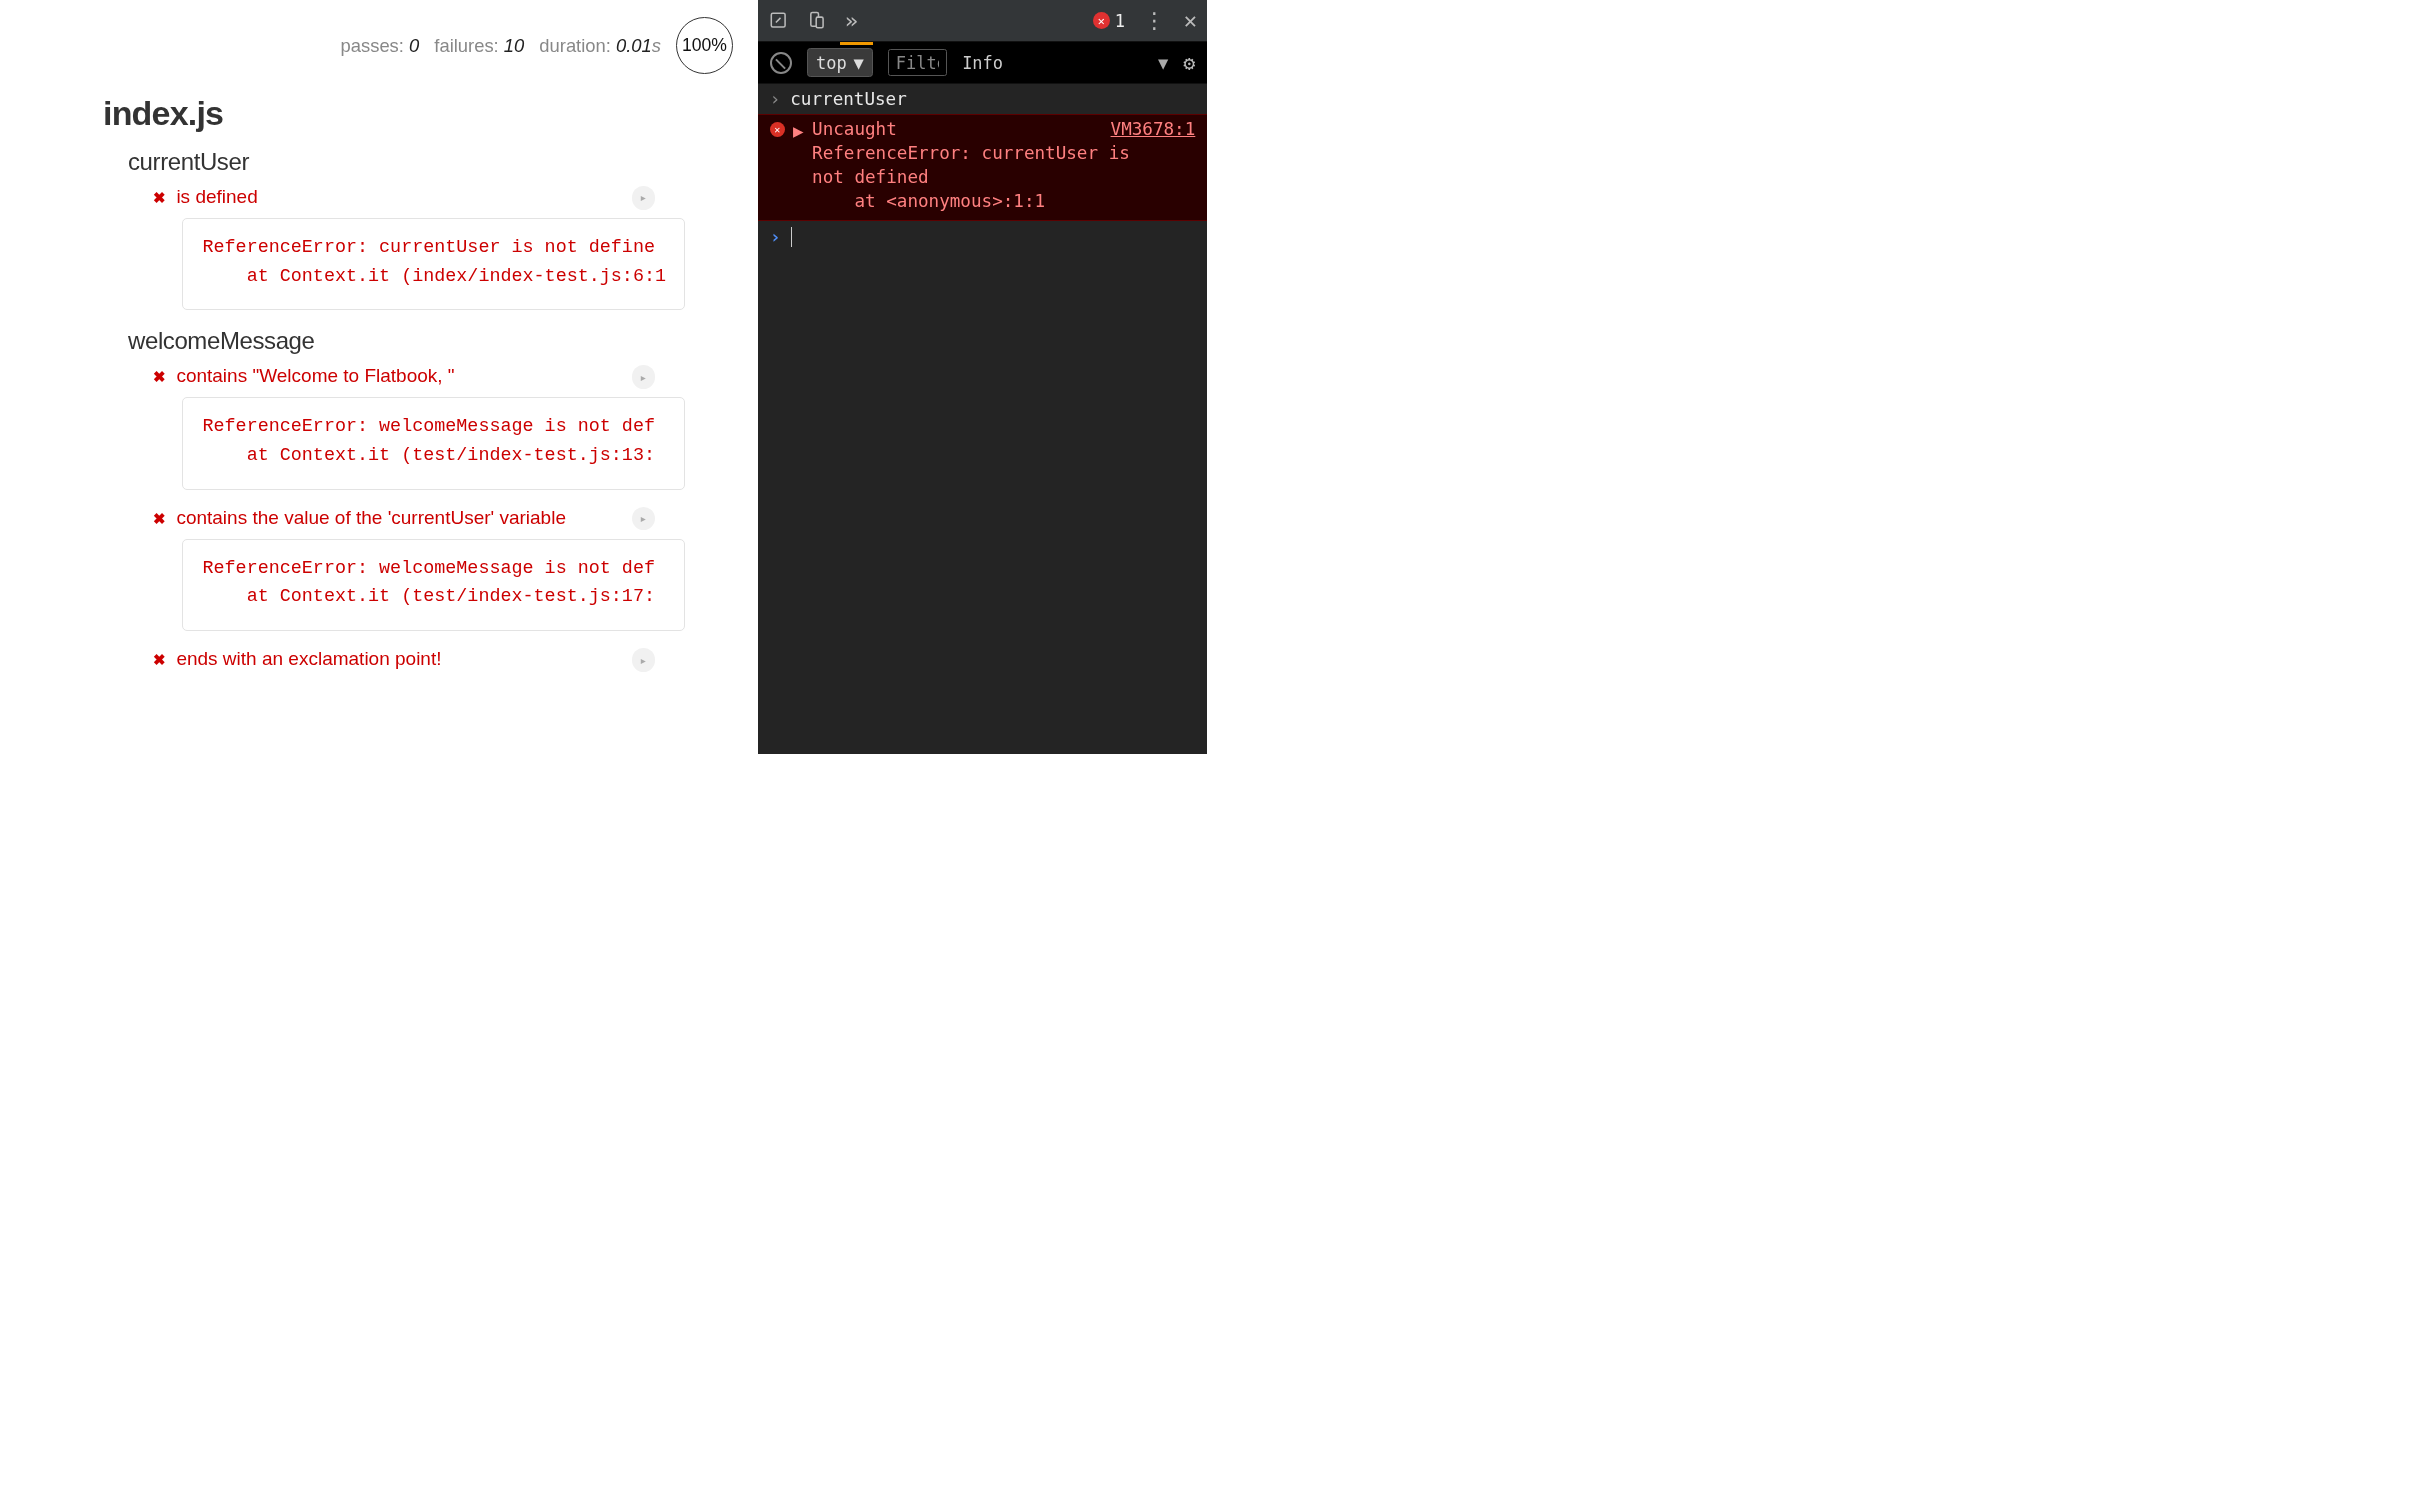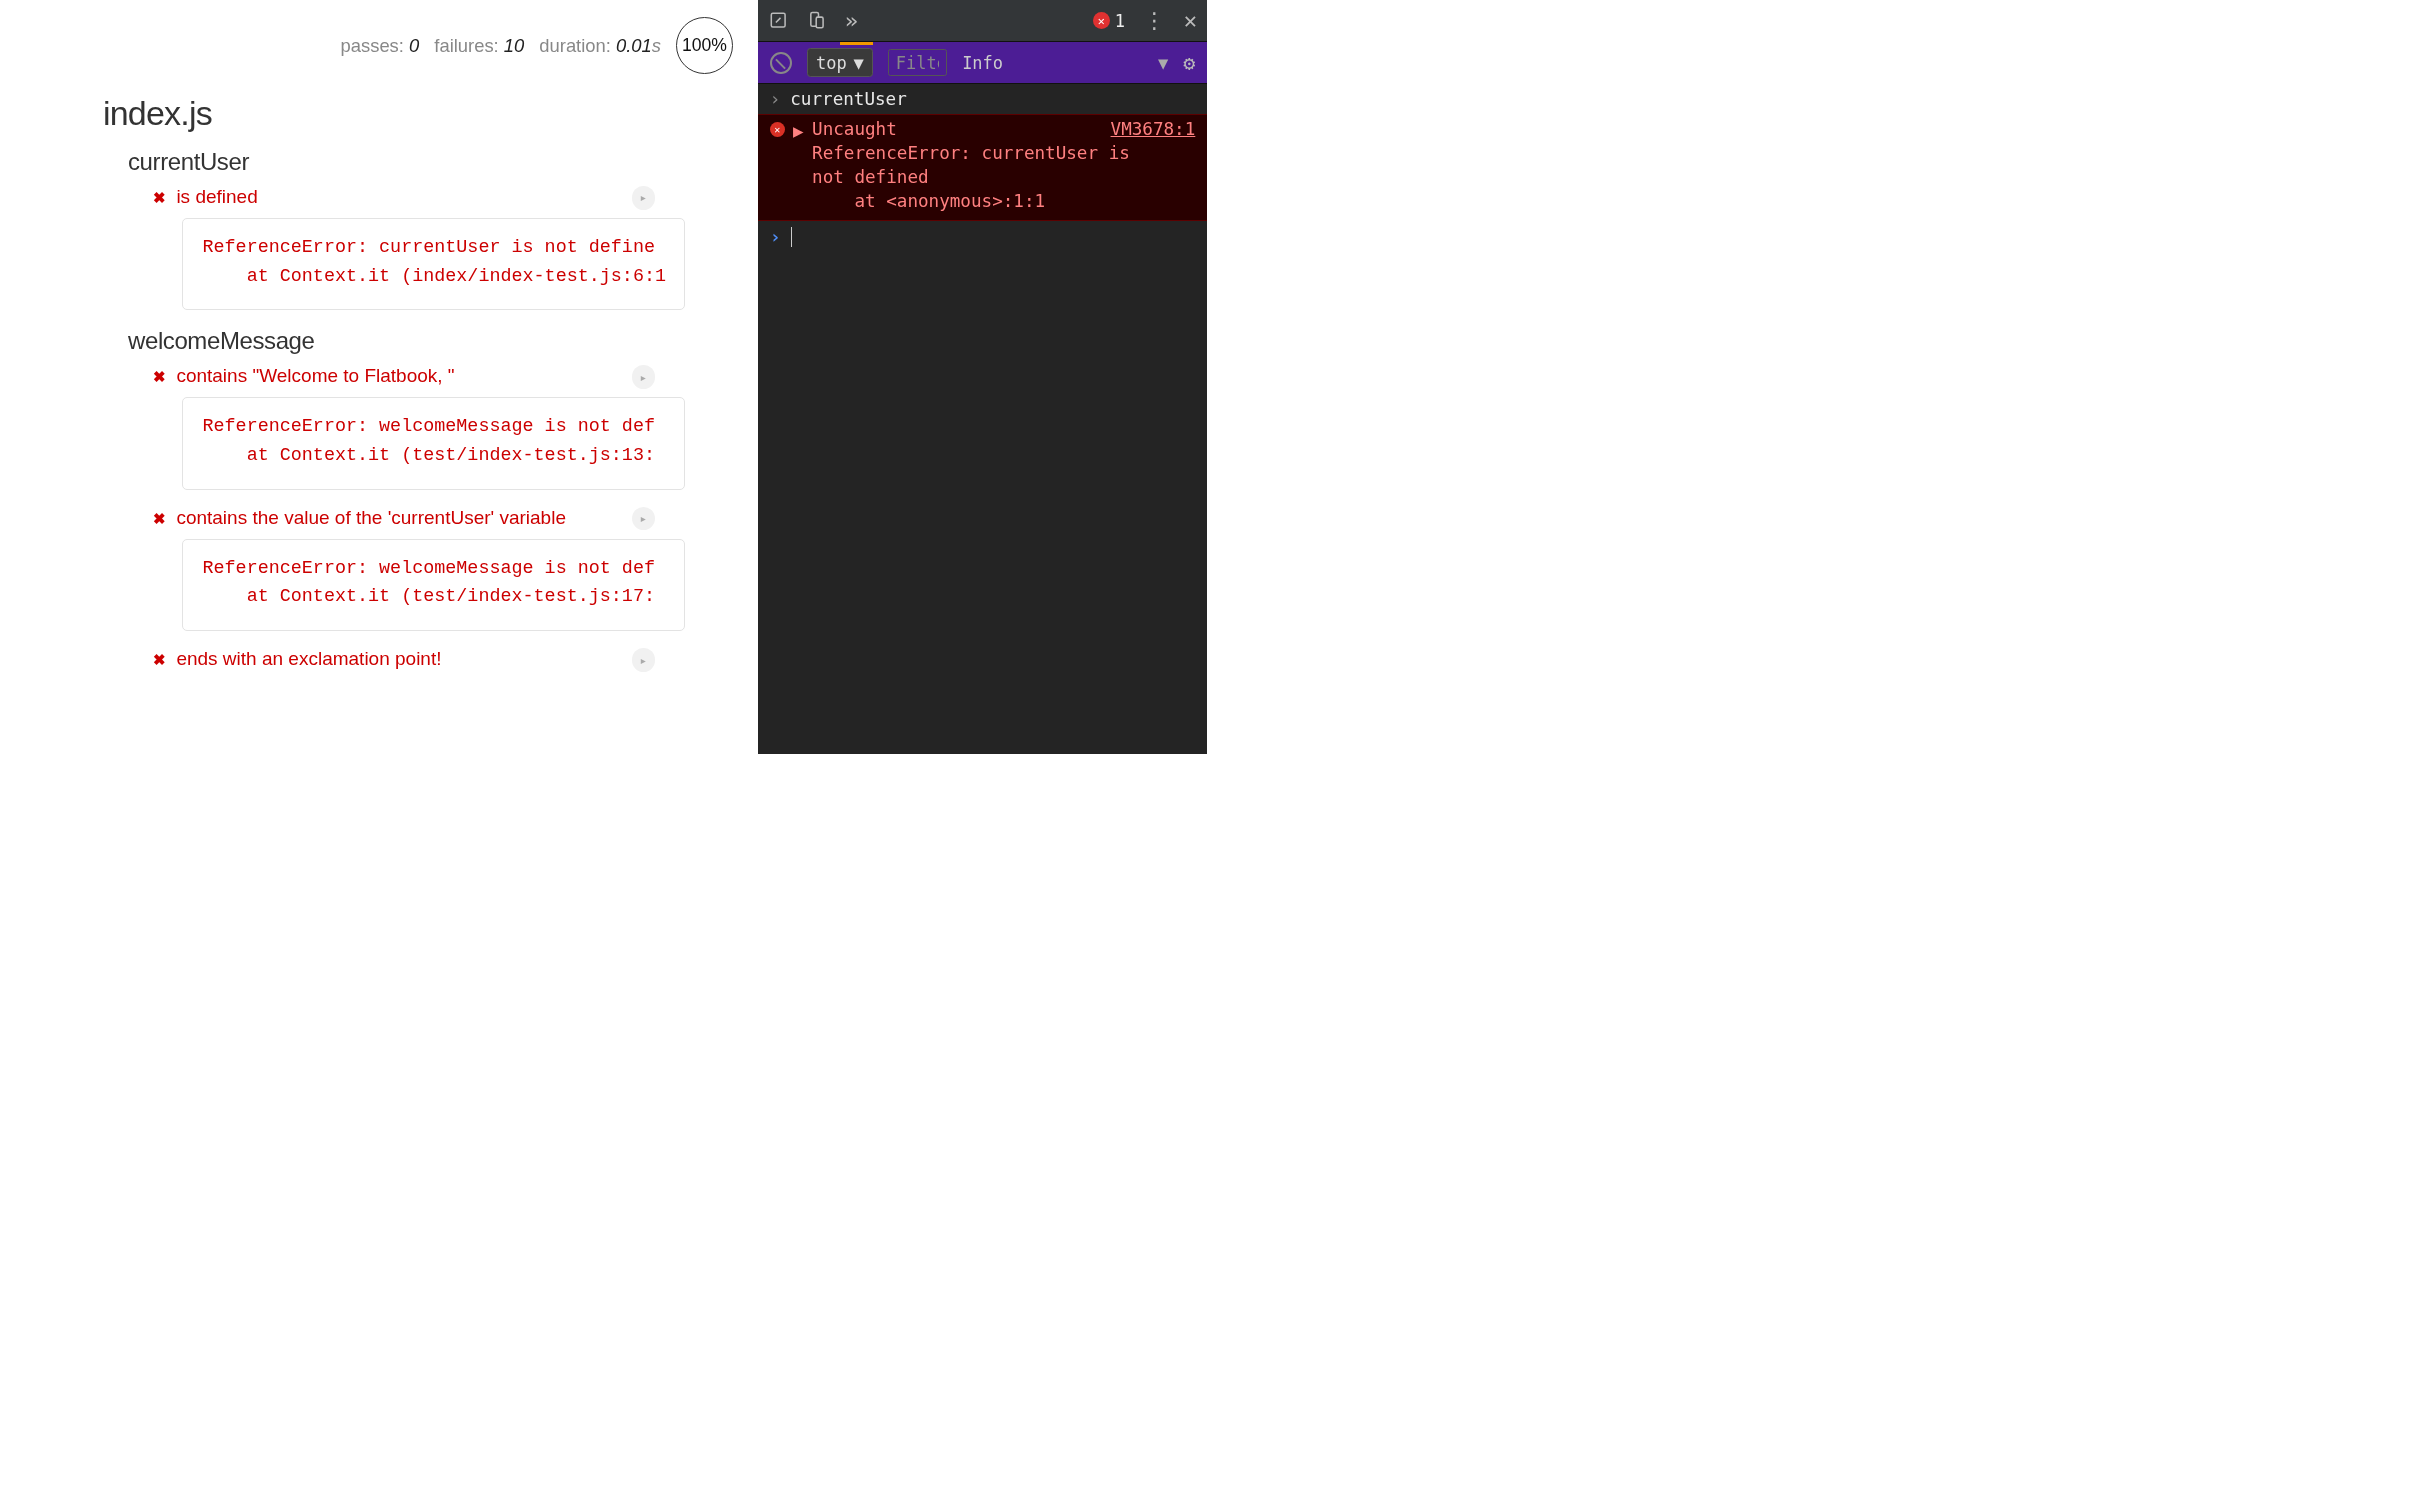--- a/index.html
+++ b/index.html
@@ -47,21 +47,21 @@
   font-weight: 400;
 }
 
 .report {
   padding-top: 92px;
   padding-left: 101px;
 }
 
 .suite-title-lvl1 {
   font-size: 34px;
-  font-weight: 400;
+  font-weight: 700;
   color: #333;
   letter-spacing: -0.8px;
   margin-bottom: 11.7px;
 }
 .suite-title-lvl2 {
   font-size: 24px;
   font-weight: 300;
   color: #333;
   letter-spacing: -0.4px;
   margin: 15px 0 10px 25px;
@@ -150,21 +150,21 @@
   display:flex; align-items:center; gap:5px; color:#eee;
 }
 .err-badge .dot{
   width:17px;height:17px;border-radius:50%;background:#e03131;
   display:flex;align-items:center;justify-content:center;font-size:11.7px;color:#fff;
 }
 .kebab{ font-size:22px; color:#bbb; }
 .close-x{ font-size:22px; color:#bbb;}
 
 .dt-toolbar{
-  height:42px; background:#4c1d95;
+  height:42px; background:#000000;
   display:flex;align-items:center;padding:0 11.7px;gap:15px;
   border-bottom:0.8px solid #111;
 }
 .no-sym{
   width:22px;height:22px;border:2.1px solid #888;border-radius:50%;
   position:relative;
 }
 .no-sym::after{content:"";position:absolute;left:2.5px;right:2.5px;top:50%;height:2.1px;background:#888;transform:rotate(45deg);}
 .ctx-select{
   background:#3a3a3a;border:0.8px solid #555;color:#ddd;padding:3.4px 8.4px;

